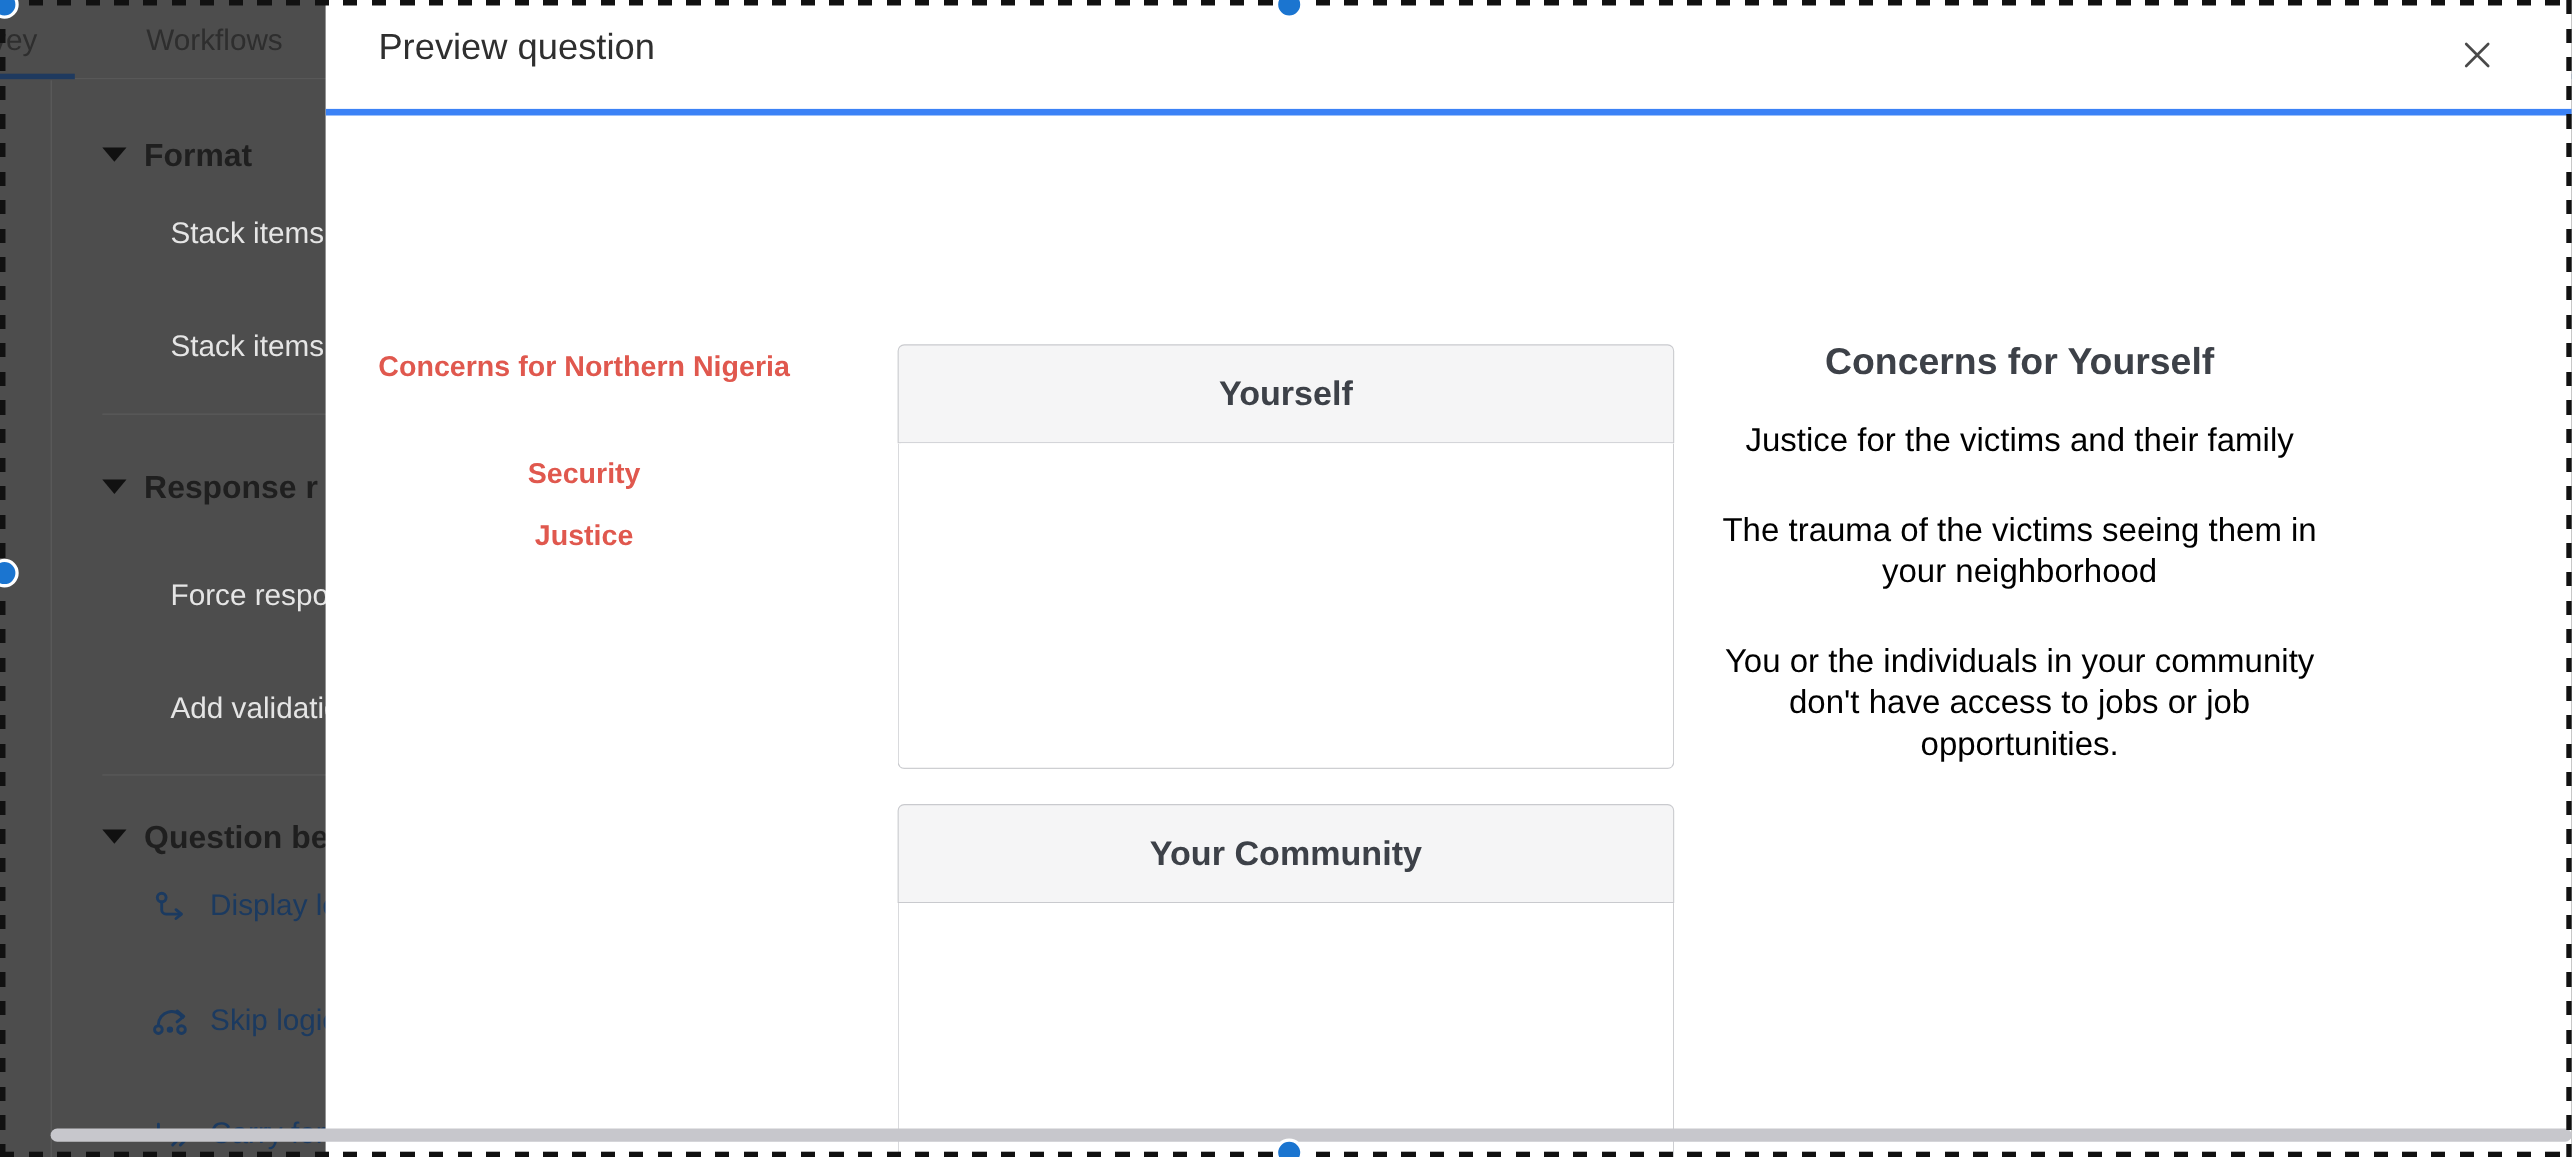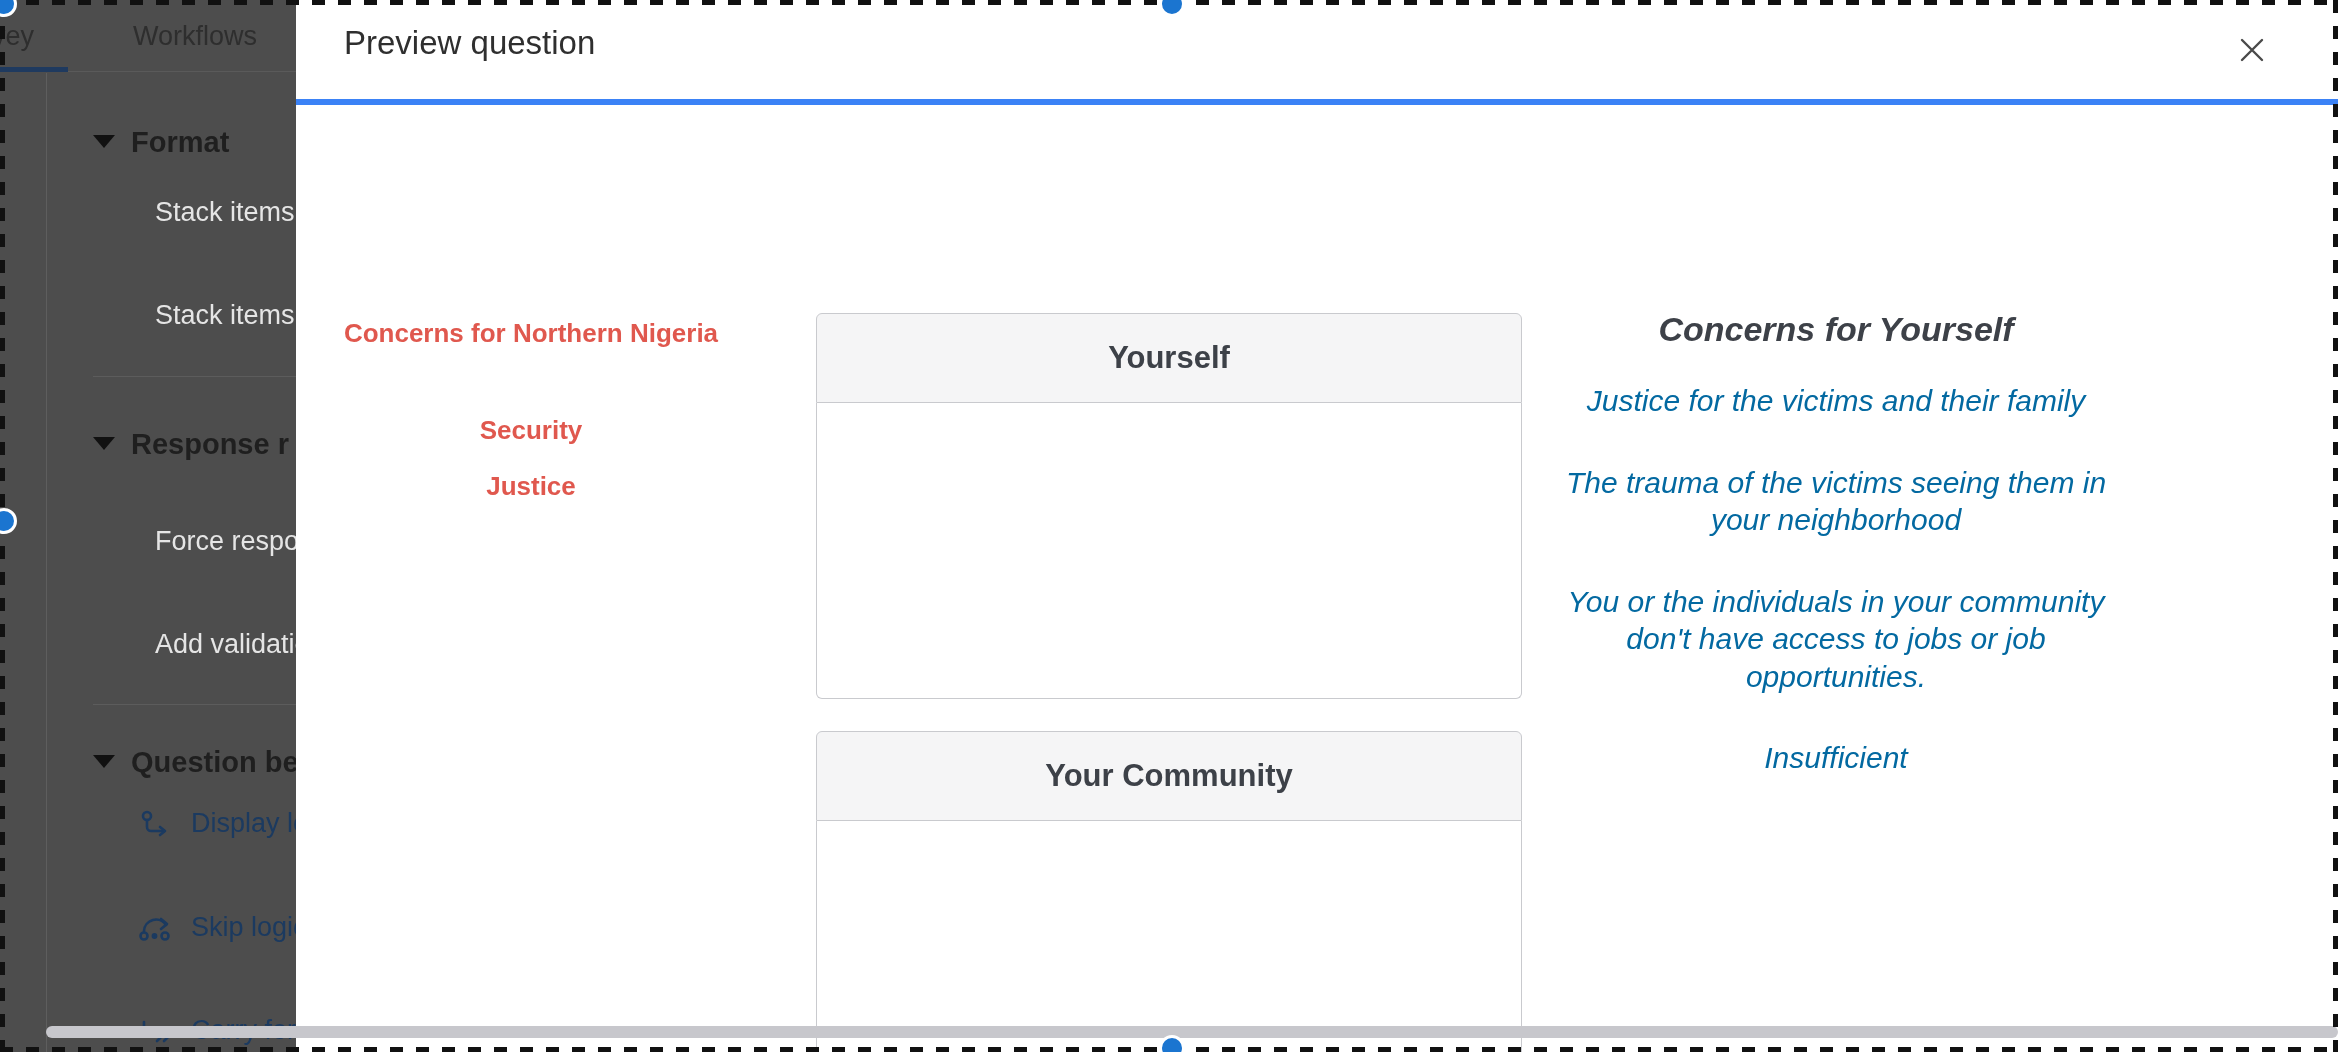--- a/index.html
+++ b/index.html
@@ -234,21 +234,20 @@
     border-radius: 0 0 6px 6px;
   }
 
   
   .choice-col {
     position: absolute;
     left: 1240px;
     top: 0;
     width: 600px;
     height: 947px;
-    font-style: italic;
   }
   .choice-title {
     position: absolute;
     top: 205px;
     left: 0;
     width: 600px;
     text-align: center;
     font-size: 34px;
     font-weight: bold;
     color: #3d4148;
@@ -258,21 +257,21 @@
     position: absolute;
     top: 277px;
     left: 0;
     width: 600px;
   }
   .choice-item {
     width: 600px;
     text-align: center;
     font-size: 30px;
     line-height: 1.25;
-    color: #0369a1;
+    color: #000000;
     margin-bottom: 44px;
     cursor: pointer;
   }
 
   
   .marquee {
     position: absolute;
     inset: 0;
     pointer-events: none;
   }
@@ -440,21 +439,20 @@
           <div class="drop-area"></div>
         </div>
       </div>
 
       <div class="choice-col">
         <div class="choice-title">Concerns for Yourself</div>
         <div class="choice-list">
           <div class="choice-item">Justice for the victims and their family</div>
           <div class="choice-item">The trauma of the victims seeing them in your neighborhood</div>
           <div class="choice-item">You or the individuals in your community don't have access to jobs or job opportunities.</div>
-          <div class="choice-item">Insufficient</div>
         </div>
       </div>
     </div>
   </div>
 
   <div class="hscrollbar"></div>
 
   <div class="marquee">
     <div class="edge top"></div>
     <div class="edge bottom"></div>

